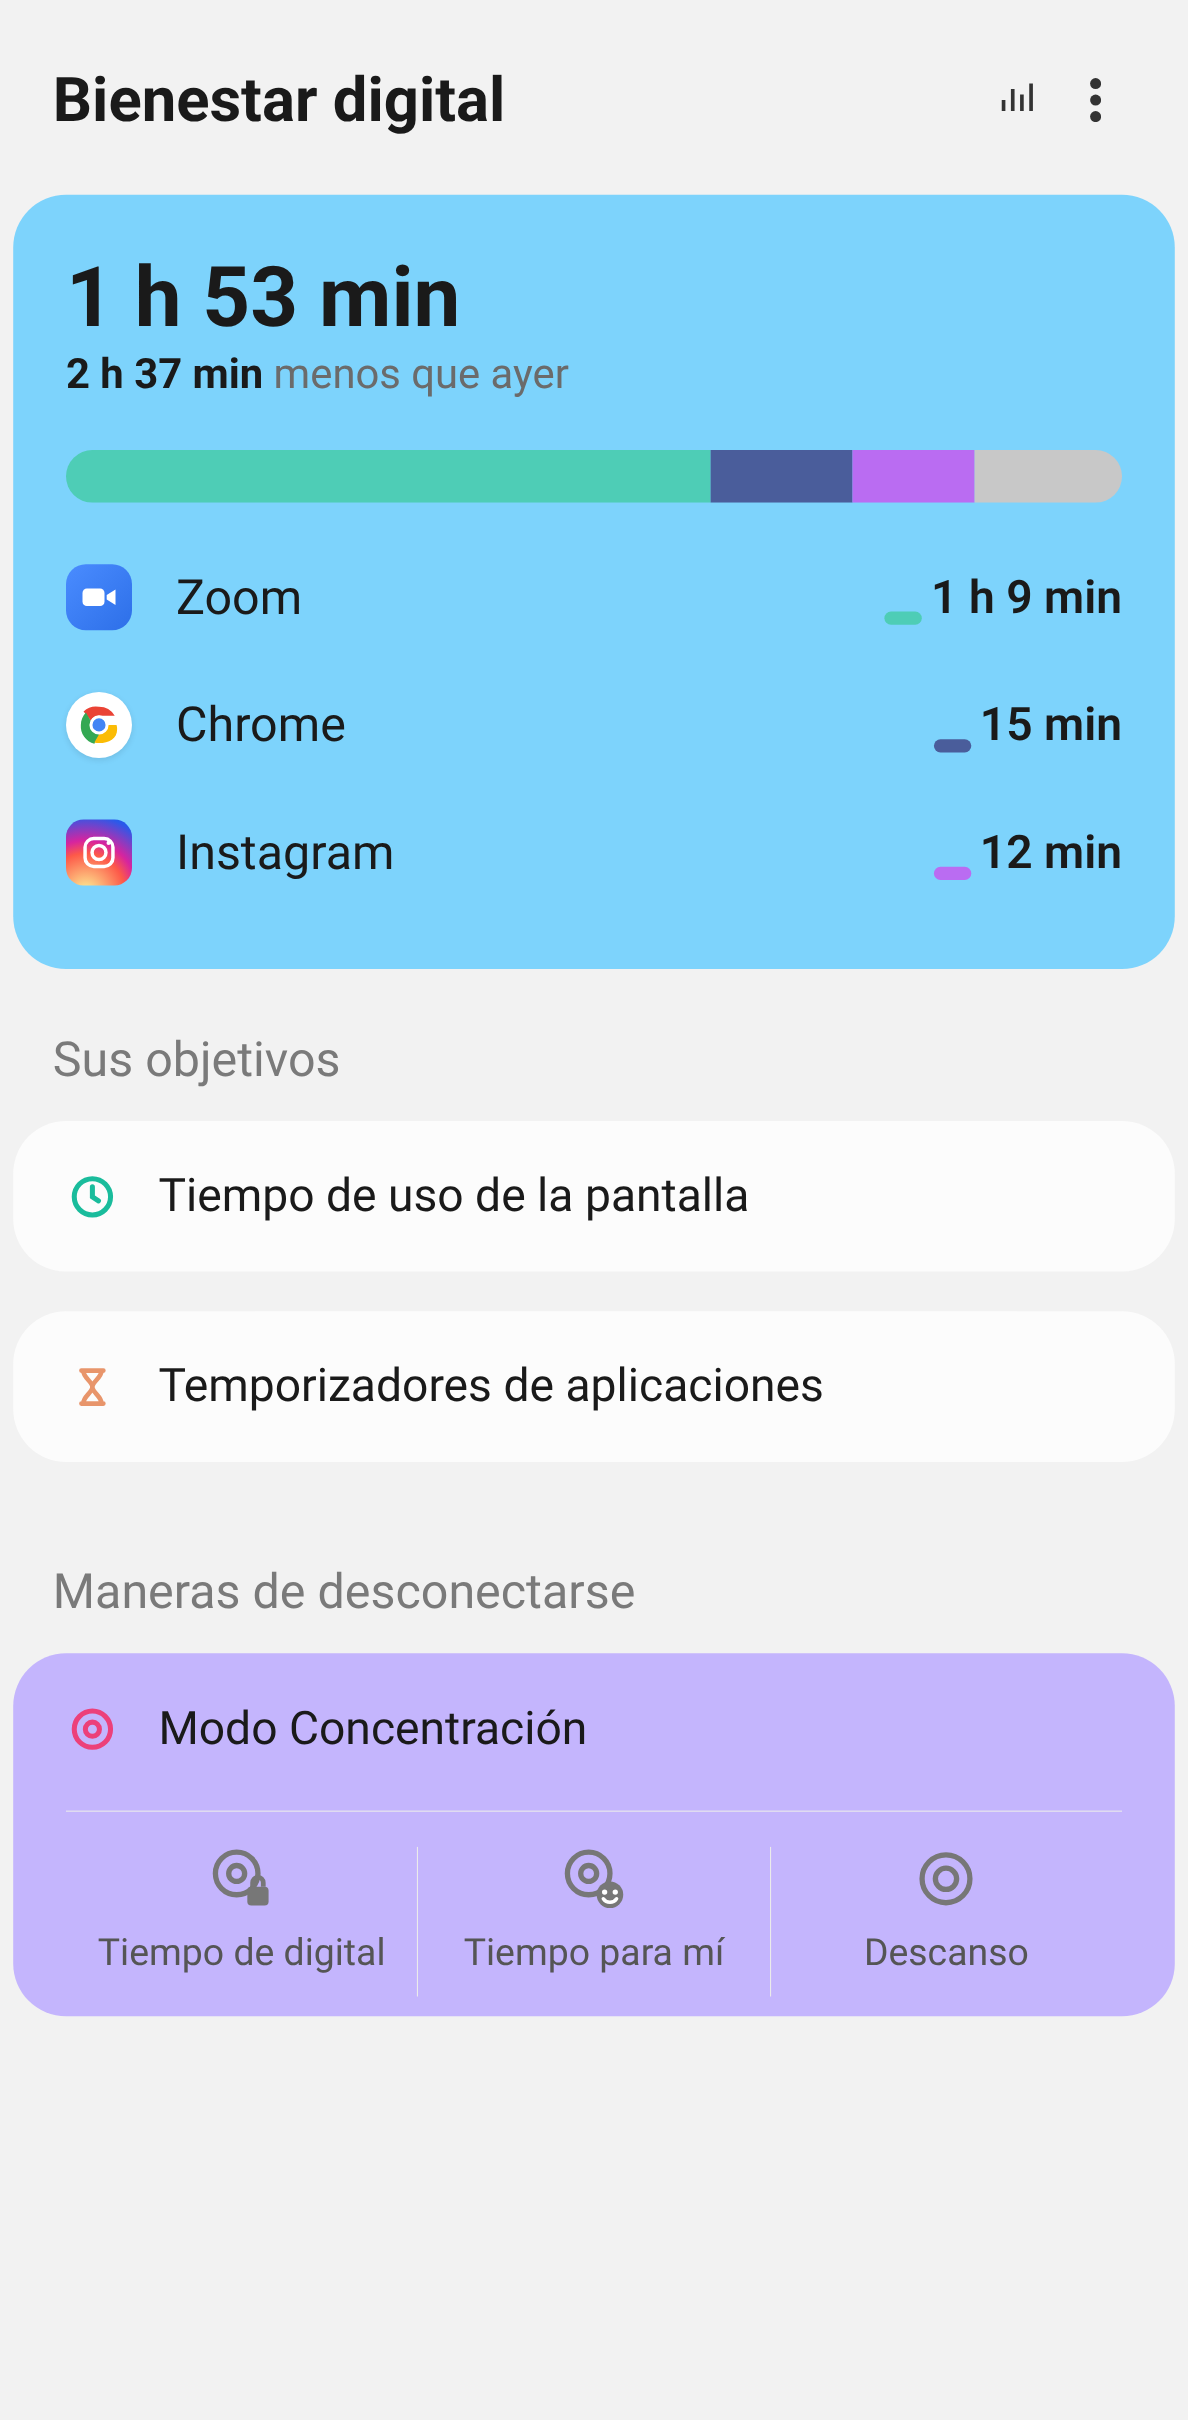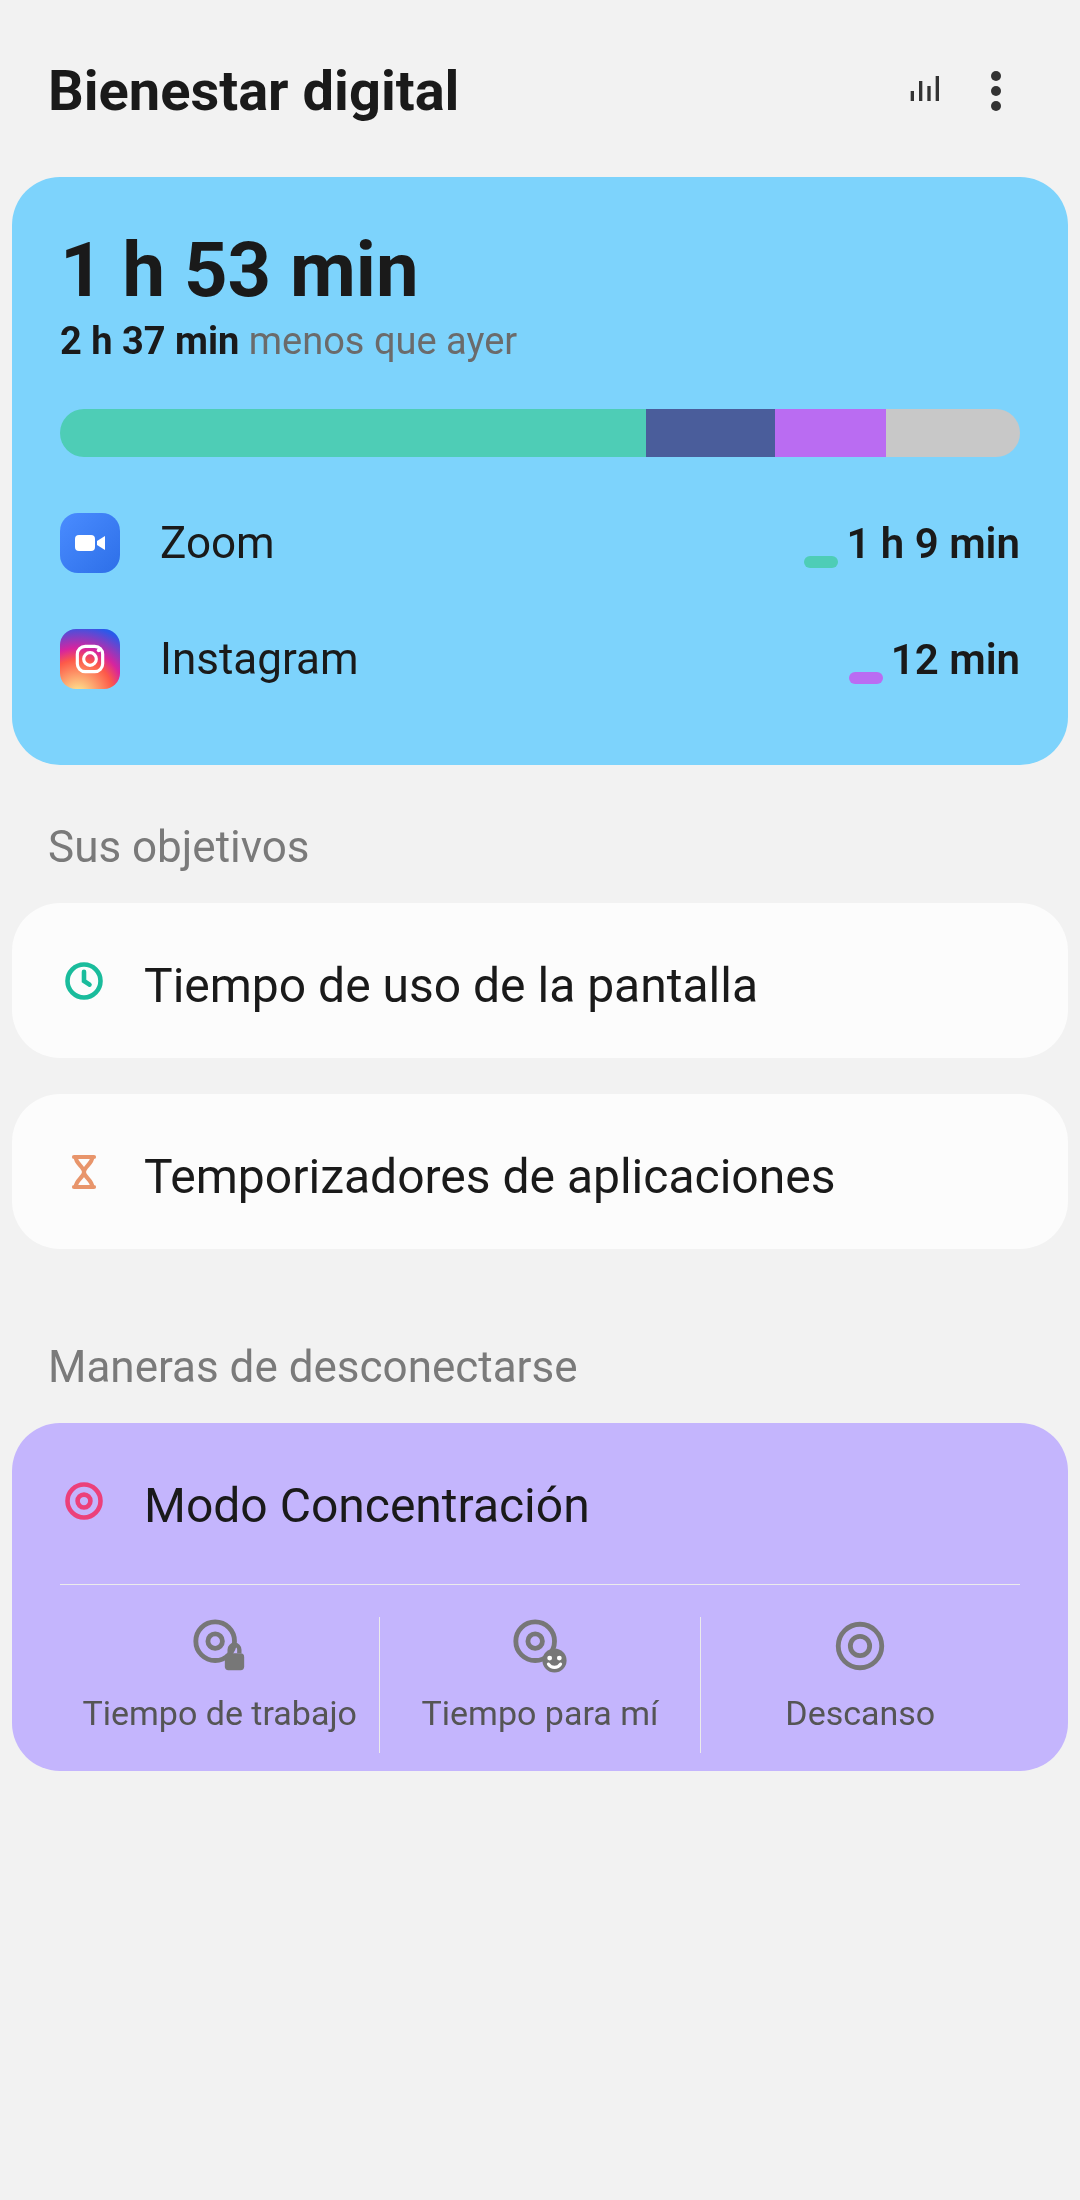--- a/index.html
+++ b/index.html
@@ -106,22 +106,21 @@
   }
   .goal-icon {
     width: 48px;
     height: 48px;
     display: flex;
     align-items: center;
     justify-content: center;
     flex-shrink: 0;
   }
   .goal-label {
-    font-size: 48px;
-    margin-top: 10px;
+    font-size: 42px;
   }
   .focus-tabs {
     display: flex;
     border-top: 1px solid #ebebeb;
     margin-top: 36px;
     padding-top: 32px;
   }
   .focus-tab {
     flex: 1;
     display: flex;
@@ -195,20 +194,38 @@
           <path d="M24 10 L32 5 L32 19 L24 14 Z" fill="#fff"></path>
         </svg>
     </div>
     <div class="app-name">Zoom</div>
     <div class="app-right">
       <div class="app-pill" style="background: rgb(78, 205, 182);"></div>
       <div class="app-time">1 h 9 min</div>
     </div>
   </div>
 
+  <div class="app-row">
+    <div class="app-icon" style="background:#fff;border-radius:50%;box-shadow:0 2px 6px rgba(0,0,0,.1);">
+      <svg width="44" height="44" viewBox="0 0 48 48">
+          <circle cx="24" cy="24" r="22" fill="#fff"></circle>
+          <path d="M24 6a18 18 0 0 1 15.6 9H24a9 9 0 0 0-8 4.9L8.7 10.6A18 18 0 0 1 24 6z" fill="#ea4335"></path>
+          <path d="M6 24c0-4.8 1.9-9.2 5-12.4l7.8 13.5a9 9 0 0 0 8 4.9l-7.4 12.8A18 18 0 0 1 6 24z" fill="#34a853"></path>
+          <path d="M24 42a18 18 0 0 1-4.6-.6l7.8-13.5A9 9 0 0 0 33 24h8.4c.4 1.3.6 2.6.6 4 0 9.9-8.1 14-18 14z" fill="#fbbc05"></path>
+          <circle cx="24" cy="24" r="8" fill="#4285f4"></circle>
+          <circle cx="24" cy="24" r="6" fill="#fff" opacity="0"></circle>
+          <circle cx="24" cy="24" r="8" fill="none" stroke="#fff" stroke-width="3"></circle>
+        </svg>
+    </div>
+    <div class="app-name">Chrome</div>
+    <div class="app-right">
+      <div class="app-pill" style="background: rgb(74, 93, 155);"></div>
+      <div class="app-time">15 min</div>
+    </div>
+  </div>
 
   <div class="app-row">
     <div class="app-icon" style="background:radial-gradient(circle at 30% 110%,#fdf497 0%,#fd5949 45%,#d6249f 60%,#285AEB 90%);border-radius:16px;">
       <svg width="38" height="38" viewBox="0 0 24 24">
           <rect x="4" y="4" width="16" height="16" rx="5" fill="none" stroke="#fff" stroke-width="2"></rect>
           <circle cx="12" cy="12" r="4" fill="none" stroke="#fff" stroke-width="2"></circle>
           <circle cx="17.5" cy="6.5" r="1.2" fill="#fff"></circle>
         </svg>
     </div>
     <div class="app-name">Instagram</div>
@@ -255,21 +272,21 @@
   <div class="focus-tabs">
     <div class="focus-tab">
       <div class="focus-tab-icon">
         <svg width="58" height="58" viewBox="0 0 24 24">
             <circle cx="10" cy="10" r="8" fill="none" stroke="#777" stroke-width="2"></circle>
             <circle cx="10" cy="10" r="3" fill="none" stroke="#777" stroke-width="2"></circle>
             <rect x="14" y="15" width="8" height="7" rx="1.5" fill="#777"></rect>
             <path d="M16 15v-1.5a2 2 0 0 1 4 0V15" fill="none" stroke="#777" stroke-width="1.8"></path>
           </svg>
       </div>
-      <div class="focus-tab-label">Tiempo de trabajo</div>
+      <div class="focus-tab-label">Tiempo de digital</div>
     </div>
     <div class="focus-tab">
       <div class="focus-tab-icon">
         <svg width="58" height="58" viewBox="0 0 24 24">
             <circle cx="10" cy="10" r="8" fill="none" stroke="#777" stroke-width="2"></circle>
             <circle cx="10" cy="10" r="3" fill="none" stroke="#777" stroke-width="2"></circle>
             <circle cx="18" cy="18" r="5" fill="#777"></circle>
             <circle cx="16" cy="17" r="1" fill="#fff"></circle>
             <circle cx="20" cy="17" r="1" fill="#fff"></circle>
             <path d="M15.5 19.5a3 3 0 0 0 5 0" fill="none" stroke="#fff" stroke-width="1.3" stroke-linecap="round"></path>

